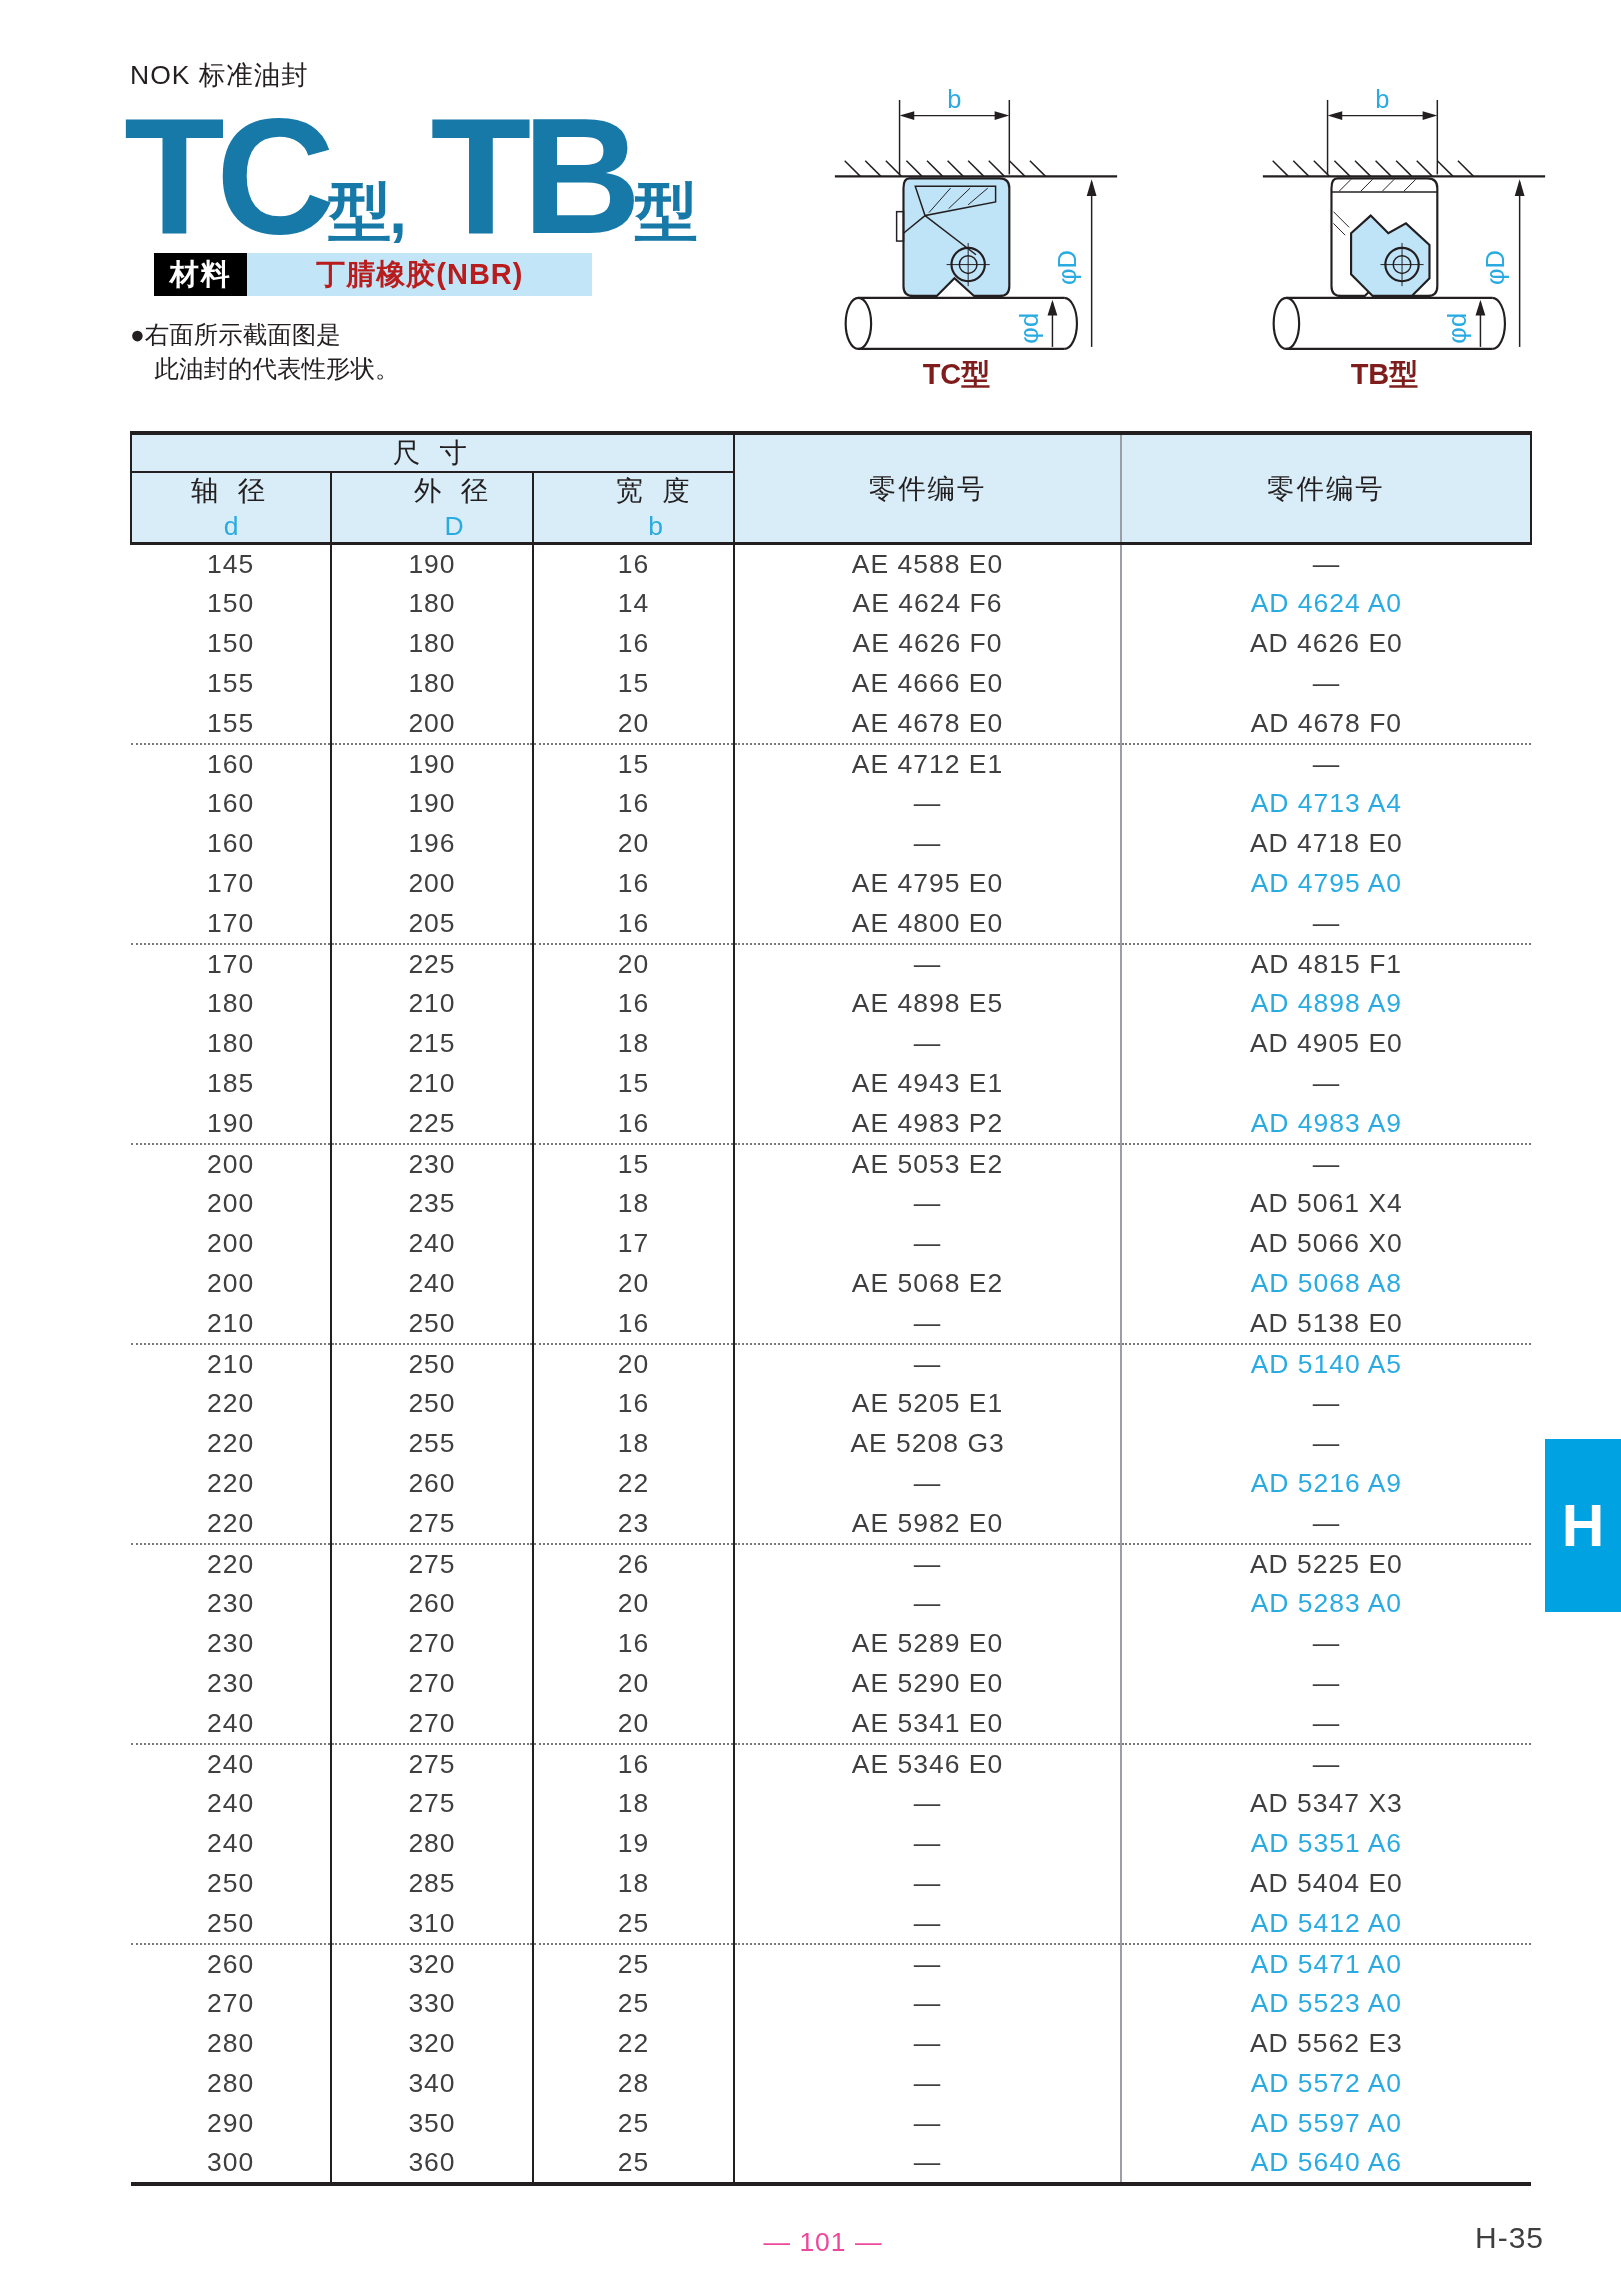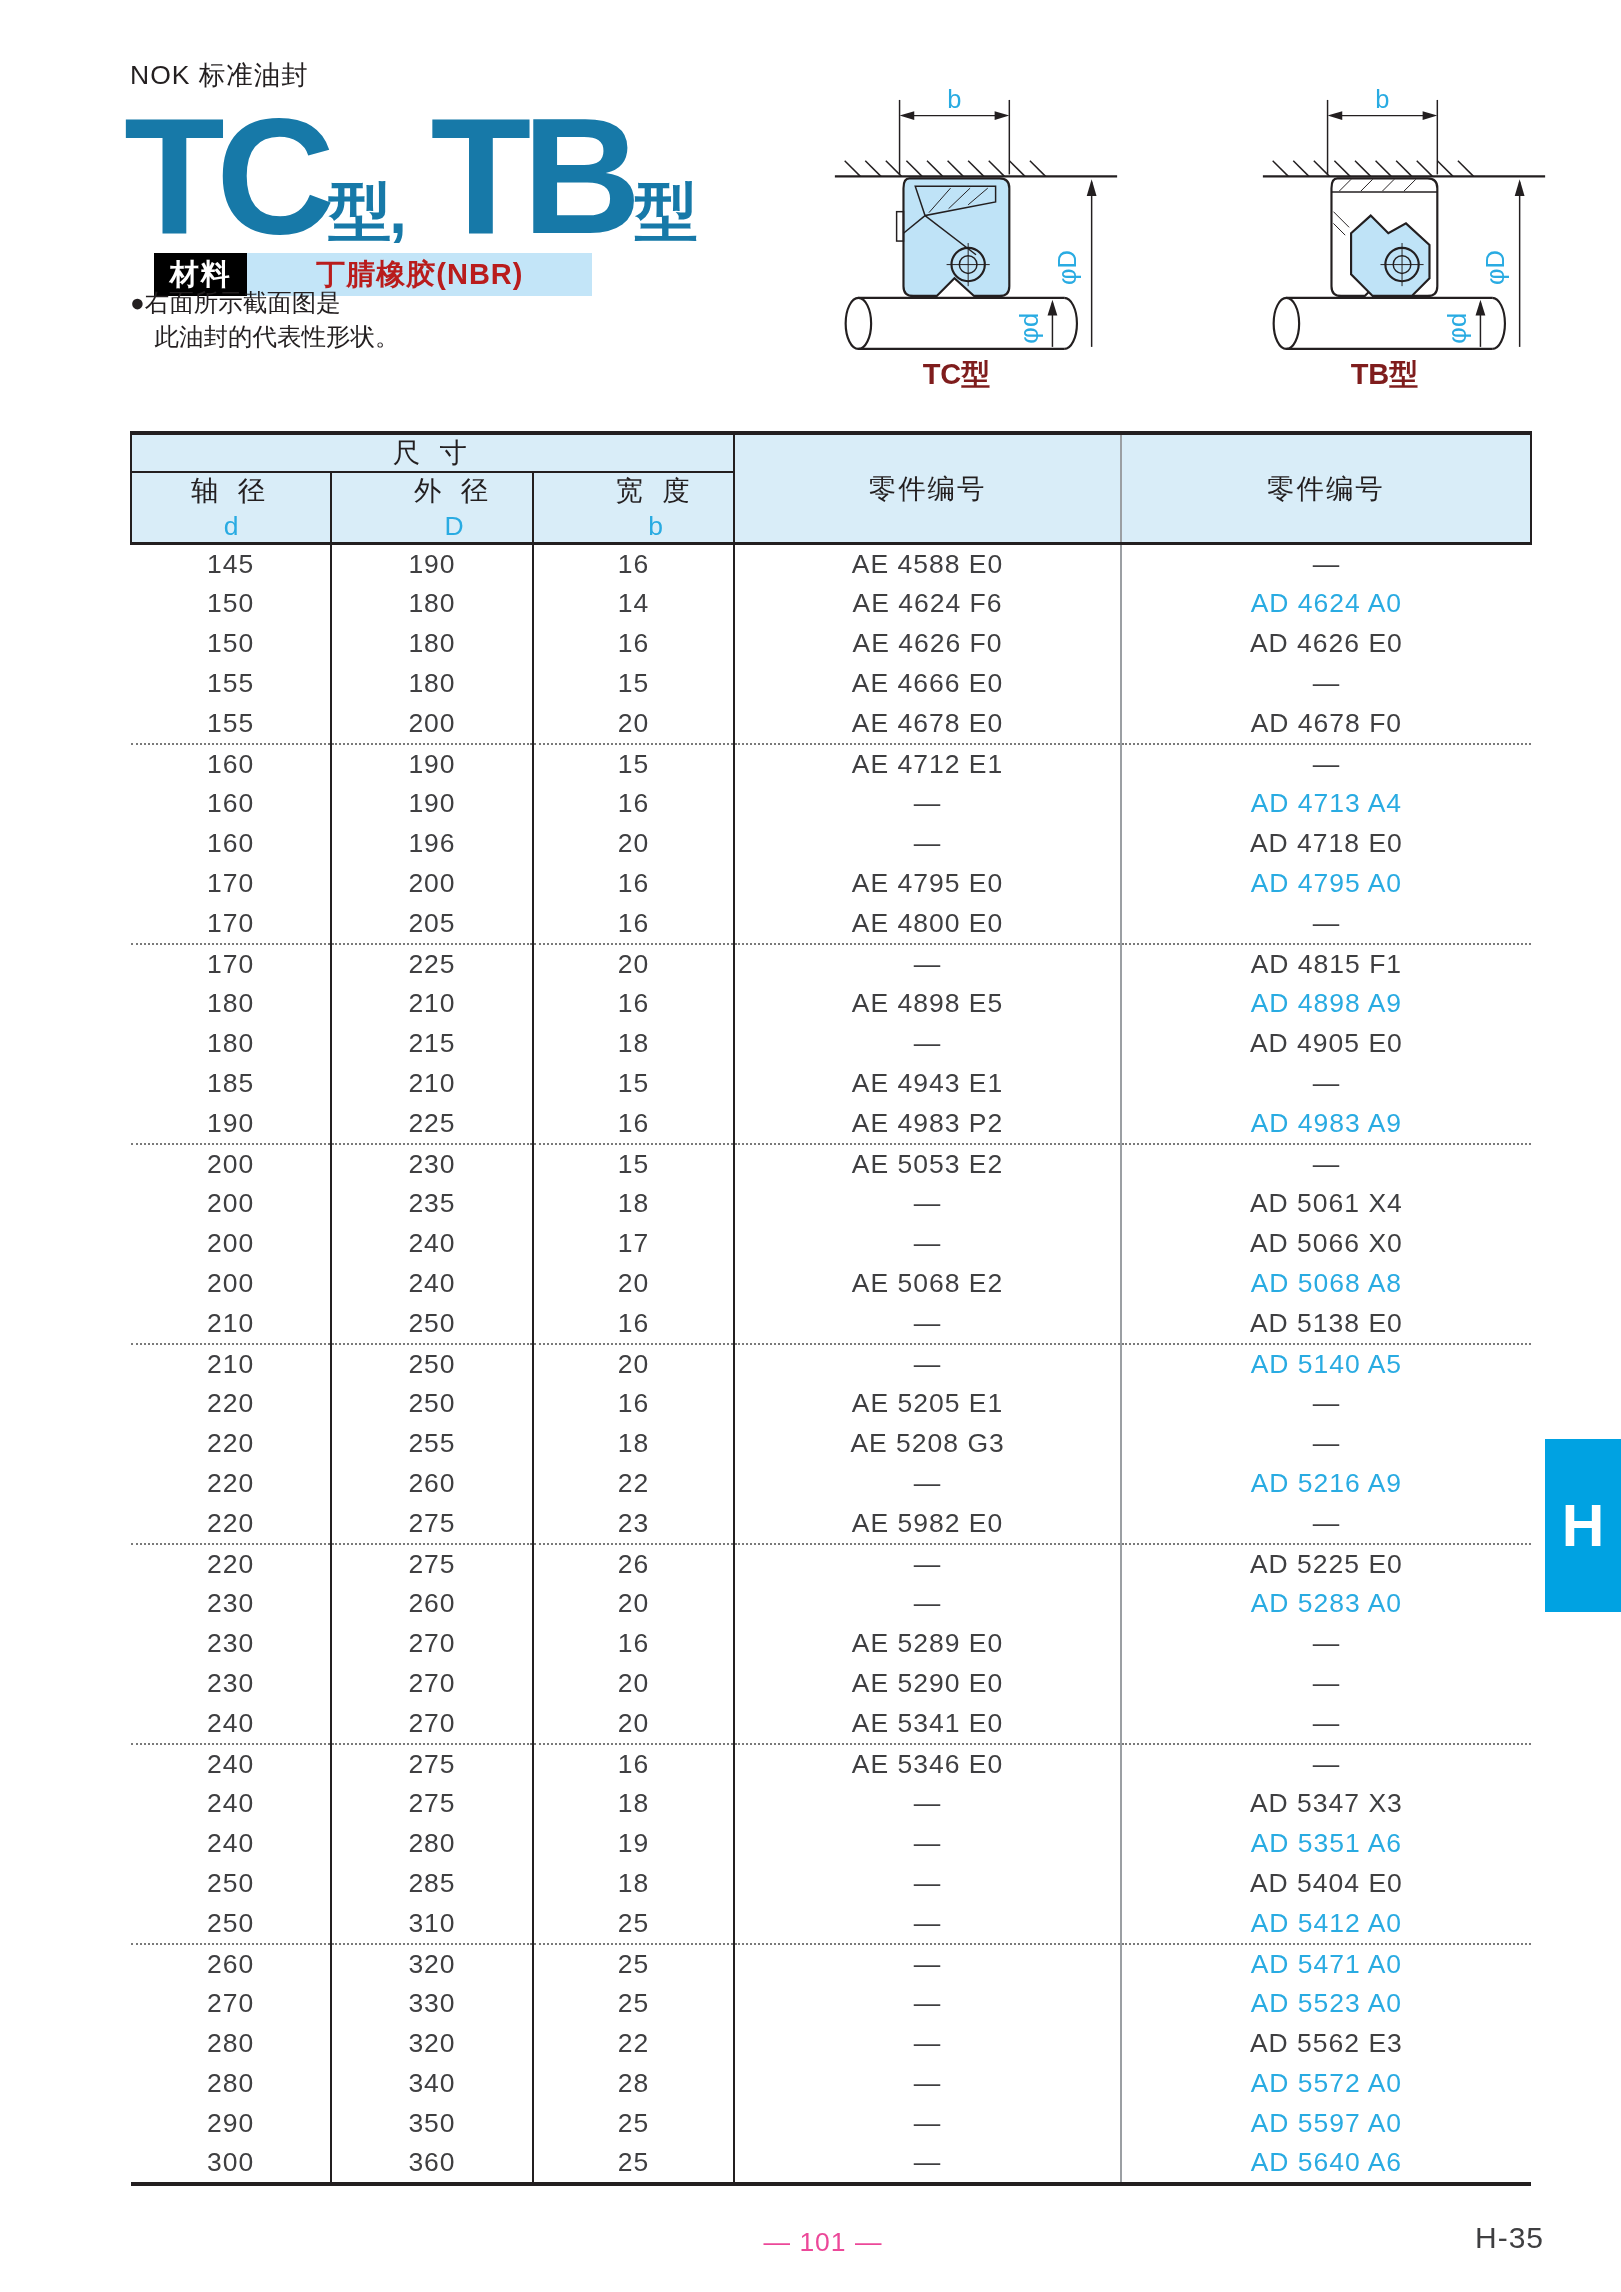--- a/index.html
+++ b/index.html
@@ -19,21 +19,21 @@
   .big-title .gap   { width:25.5px; }
   .material-row { position:absolute; left:130px; top:253px; display:flex; height:43px;margin-left:24px; }
   .material-key {
     background:#000000; color:#ffffff; font-size:29px; font-weight:bold;
     display:flex; align-items:center; padding:0 15.7px; letter-spacing:2px;
   }
   .material-val {
     background:#c3e5f8; color:#b91c1c; font-size:29px; font-weight:bold;
     display:flex; align-items:center; justify-content:center; width:345px; letter-spacing:1px;
   }
-  .note { position:absolute; left:130px; top:286px; font-size:24.5px; line-height:34px; color:#231f20; }
+  .note { position:absolute; left:130px; top:318px; font-size:24.5px; line-height:34px; color:#231f20; }
   .note .indent { padding-left:24.5px; }
 
   
   .diagram { position:absolute; top:86px; width:294px; }
   .diagram.tc { left:829px; }
   .diagram.tb { left:1257px; }
   .diagram svg { display:block; }
   .diagram .dlabel { width:255px; text-align:center; font-size:29px; font-weight:bold; color:#7f1d1d; margin-top:2px; }
   svg line, svg path, svg circle, svg ellipse, svg rect { stroke:#231f20; }
   svg .thin { stroke-width:1.5; fill:none; }

